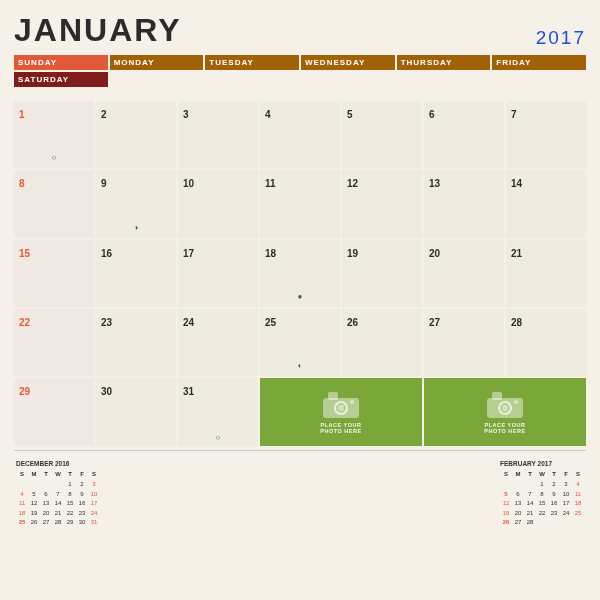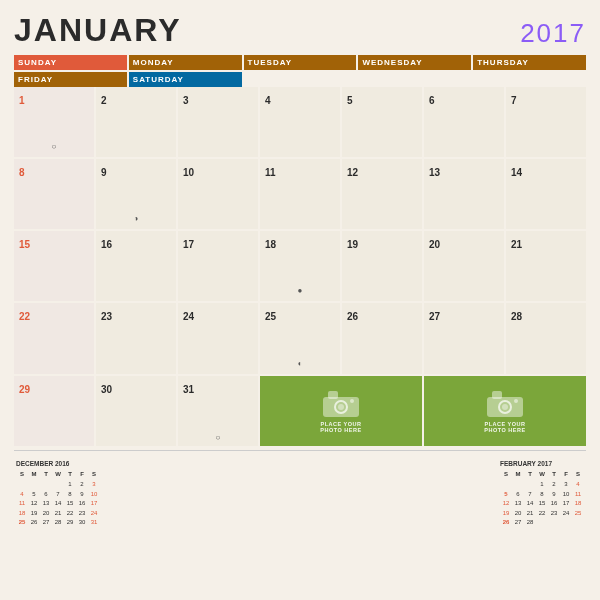--- a/index.html
+++ b/index.html
@@ -25,42 +25,42 @@
       margin-bottom: 6px;
     }
     .month-title {
       font-size: 32px;
       font-weight: 900;
       color: #2b2b2b;
       letter-spacing: 2px;
       text-transform: uppercase;
     }
     .year-title {
-      font-size: 26px;
+      font-size: 19px;
       font-weight: 400;
-      color: #8b5cf6;
+      color: #1d4ed8;
       letter-spacing: 2px;
     }
     .day-headers {
       display: grid;
-      grid-template-columns: repeat(5, 1fr);
+      grid-template-columns: repeat(6, 1fr);
       gap: 2px;
-      margin-bottom: 0;
+      margin-bottom: 14px;
     }
     .day-header {
       text-align: left;
       font-size: 8px;
       font-weight: 700;
       letter-spacing: 1px;
       padding: 3px 4px;
       text-transform: uppercase;
     }
     .day-header.sunday { background: #e05a3a; color: white; }
     .day-header.weekday { background: #a16207; color: white; }
-    .day-header.saturday { background: #0369a1; color: white; }
+    .day-header.saturday { background: #7f1d1d; color: white; }
     .calendar-grid {
       display: grid;
       grid-template-columns: repeat(7, 1fr);
       grid-template-rows: repeat(5, 1fr);
       gap: 2px;
       flex: 1;
     }
     .day-cell {
       background: #f0ebe0;
       padding: 3px 5px;

